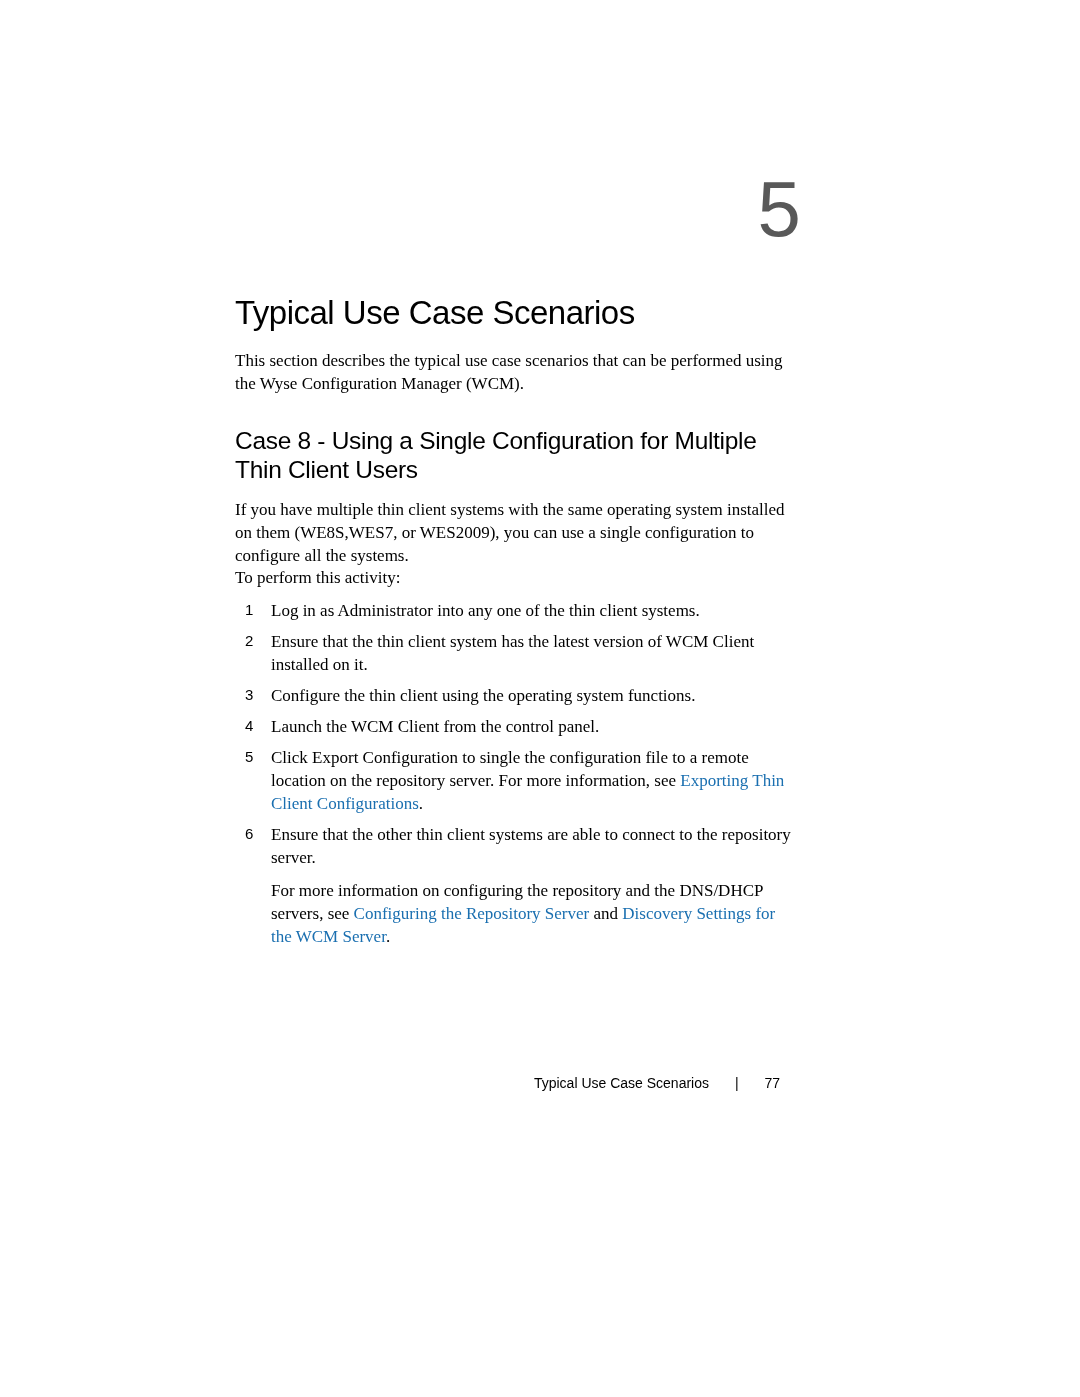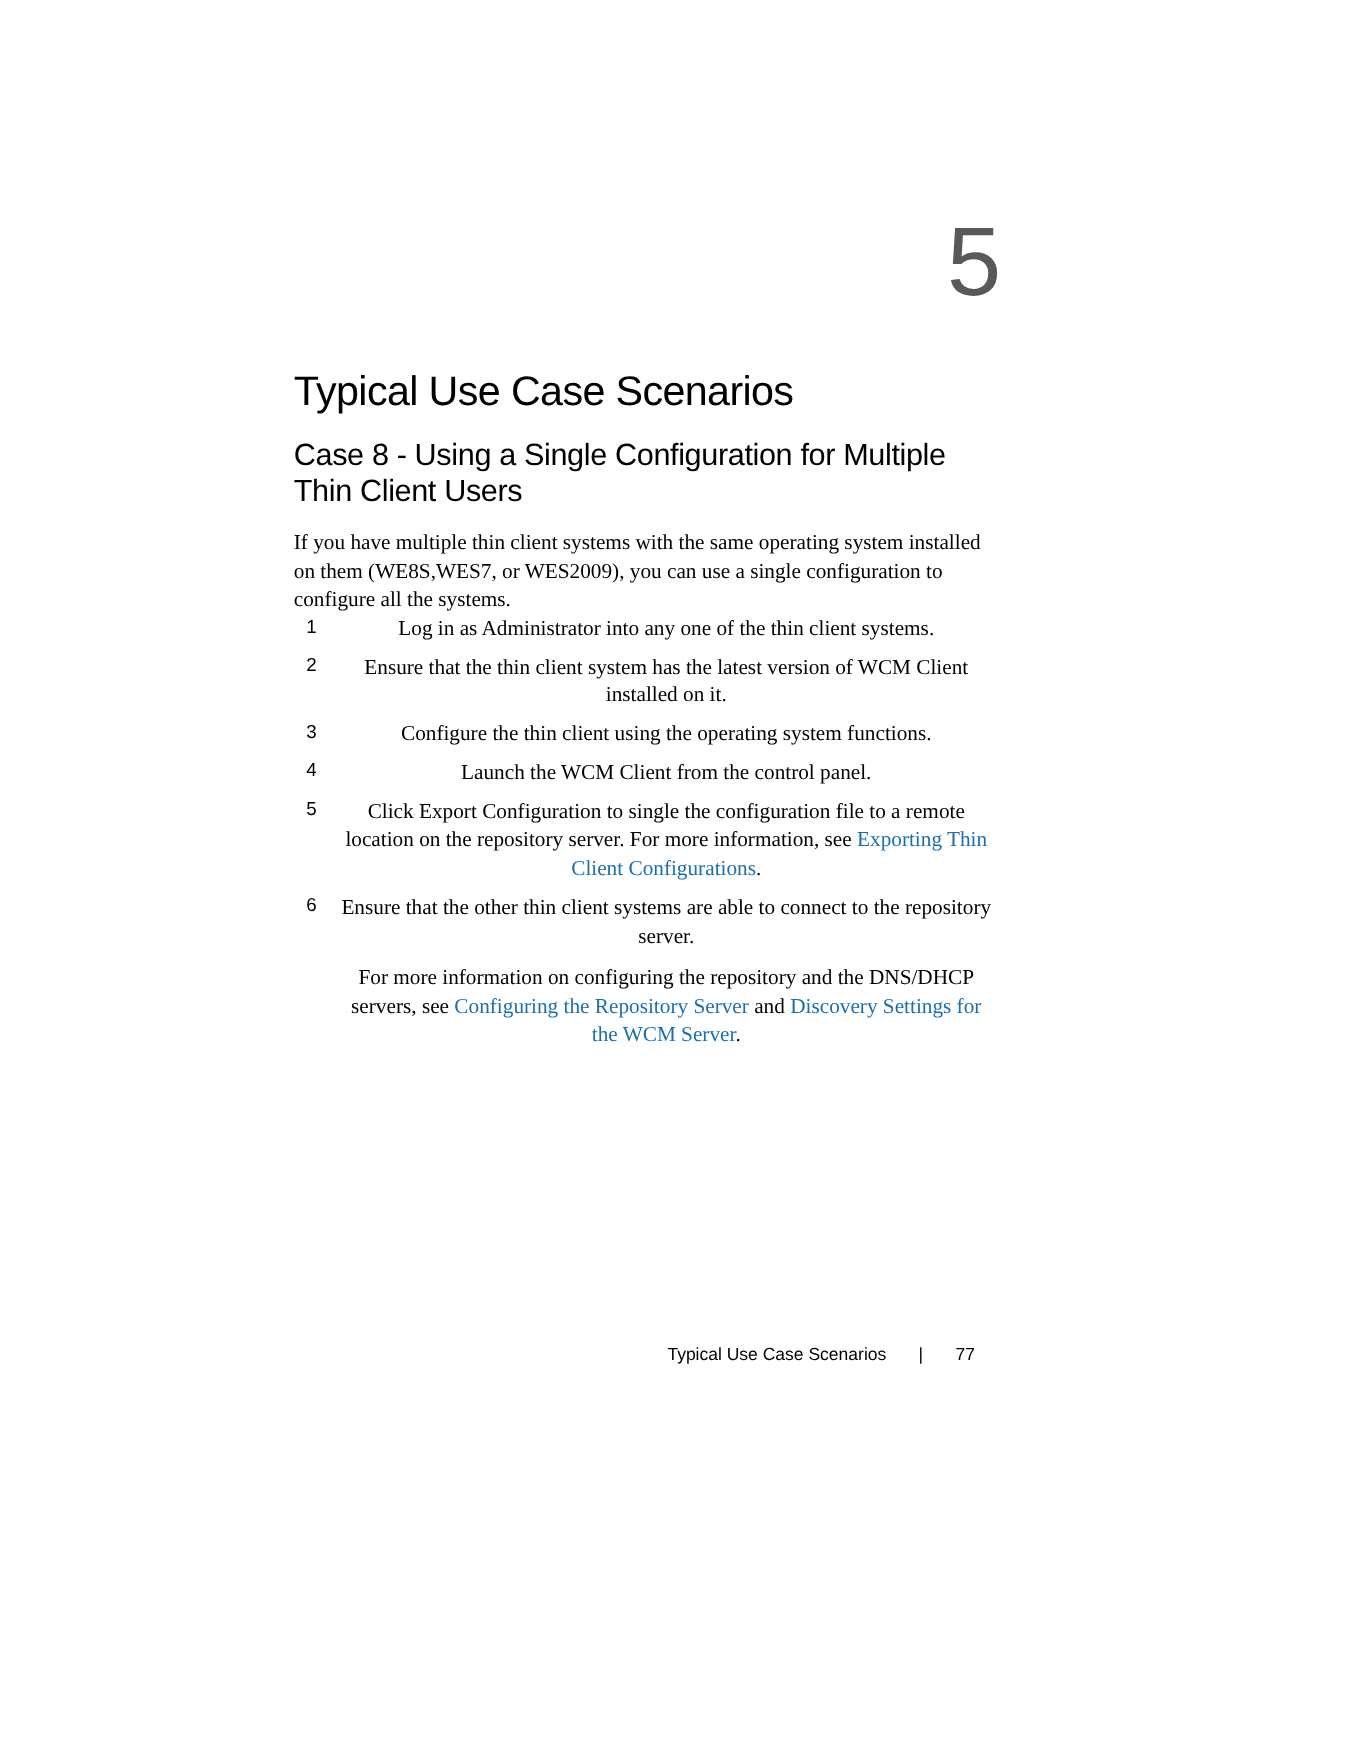--- a/index.html
+++ b/index.html
@@ -56,21 +56,20 @@
     }
     .lead-in {
       font-size: 17px;
       line-height: 1.35;
       margin-bottom: 10px;
     }
     ol.steps {
       list-style: none;
       counter-reset: step;
       padding-left: 20px;
-      text-align: center;
     }
     ol.steps > li {
       counter-increment: step;
       position: relative;
       font-size: 17px;
       line-height: 1.35;
       padding-left: 16px;
       margin-bottom: 8px;
     }
     ol.steps > li::before {
@@ -106,25 +105,27 @@
   </style>
 </head>
 <body>
 
 <div class="page">
 
   <div class="chapter-number">5</div>
 
   <h1 class="chapter-title">Typical Use Case Scenarios</h1>
 
+  <p class="intro-para">This section describes the typical use case scenarios that can be performed using the Wyse Configuration Manager (WCM).</p>
 
   <h2 class="section-title">Case 8 - Using a Single Configuration for Multiple Thin Client Users</h2>
 
   <p class="section-para">If you have multiple thin client systems with the same operating system installed on them (WE8S,WES7, or WES2009), you can use a single configuration to configure all the systems.</p>
 
+  <p class="lead-in">To perform this activity:</p>
 
   <ol class="steps">
     <li>
       <span>Log in as Administrator into any one of the thin client systems.</span>
     </li>
     <li>
       <span>Ensure that the thin client system has the latest version of WCM Client installed on it.</span>
     </li>
     <li>
       <span>Configure the thin client using the operating system functions.</span>

